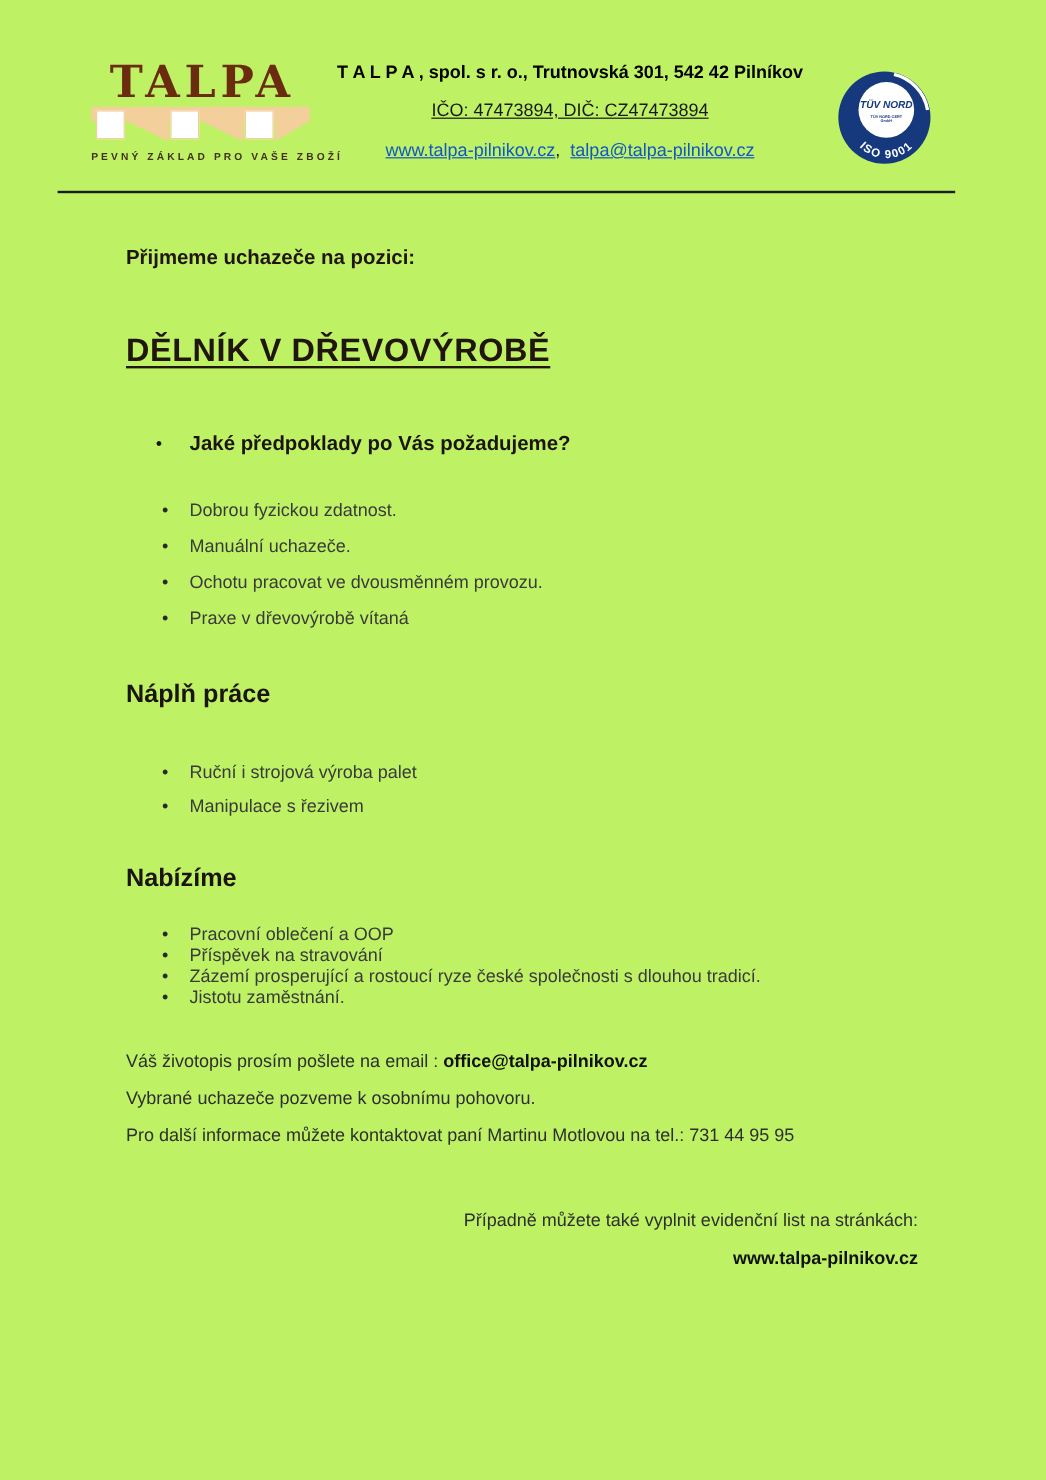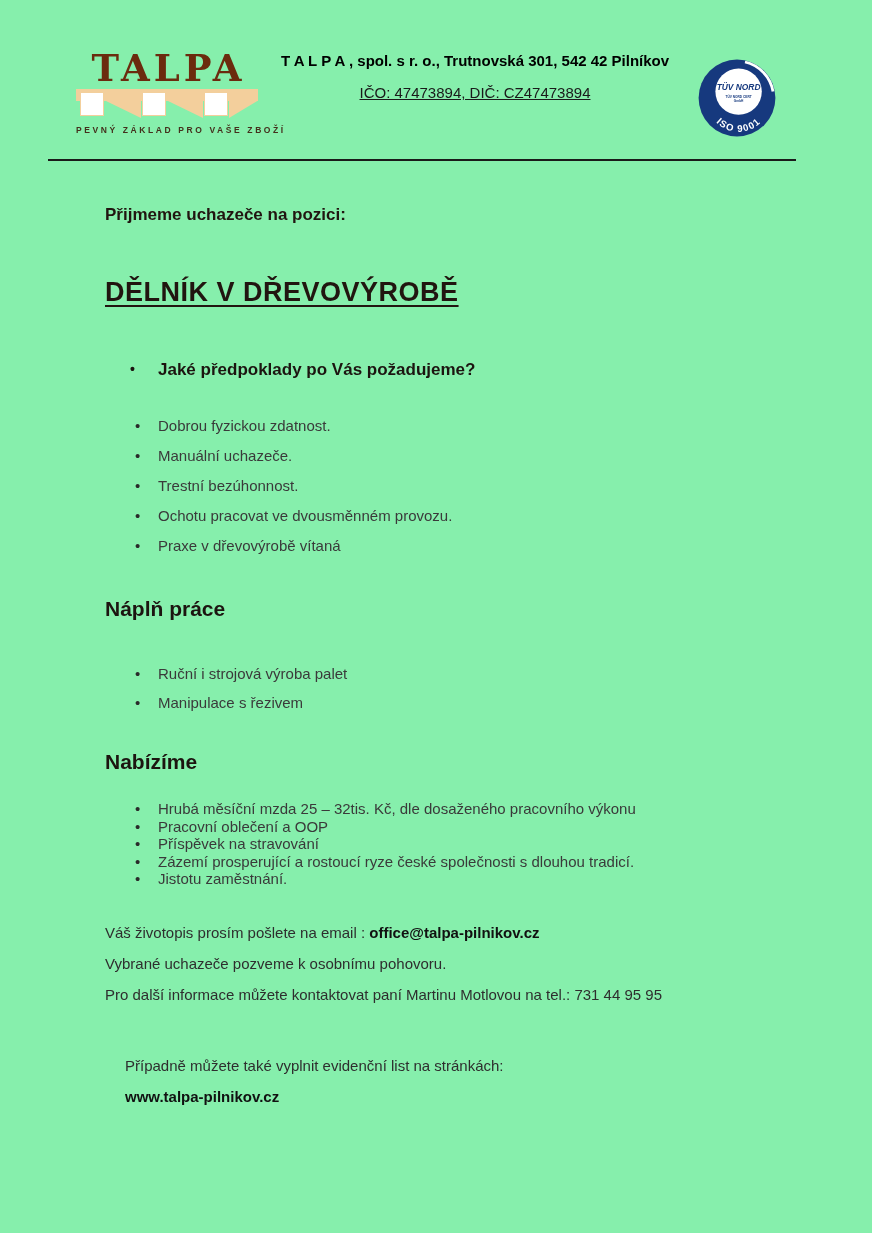--- a/index.html
+++ b/index.html
@@ -6,21 +6,21 @@
   html, body { background: #ffffff; }
   body {
     font-family: "Liberation Sans", "DejaVu Sans", sans-serif;
     color: #333333;
     width: 872px;
   }
   .page {
     position: relative;
     width: 872px;
     height: 1233px;
-    background: #86efac;
+    background: #bef264;
     overflow: hidden;
   }
 
   
   .header { position: absolute; top: 0; left: 0; width: 100%; height: 160px; }
 
   .logo { position: absolute; left: 76px; top: 48px; width: 185px; }
   .logo-word {
     font-family: "DejaVu Serif", serif;
     font-weight: 700;
@@ -96,21 +96,21 @@
   ul.bullets.duties li { margin-bottom: 11px; }
 
   .offer-heading { margin-top: 38px; }
   ul.bullets.tight { margin-top: 26px; }
   ul.bullets.tight li { margin-bottom: 0; line-height: 17.5px; }
 
   .contact { margin-top: 36px; }
   .contact p { font-size: 15px; color: #2e2e2e; margin-bottom: 14px; }
   .contact .email-bold { font-weight: 700; color: #111111; }
 
-  .footer-note { margin-top: 54px; text-align: left; width: 640px; margin-left: 20px; }
+  .footer-note { margin-top: 54px; text-align: right; width: 640px; margin-left: 20px; }
   .footer-note .fn1 { font-size: 15px; color: #2e2e2e; }
   .footer-note .fn2 { font-size: 15px; font-weight: 700; color: #111111; margin-top: 14px; }
 </style>
 </head>
 <body>
 
 <div class="page">
 
   <div class="header">
 
@@ -124,20 +124,24 @@
         <div class="sq s1"></div>
         <div class="sq s2"></div>
         <div class="sq s3"></div>
       </div>
       <div class="logo-tagline">PEVNÝ ZÁKLAD PRO VAŠE ZBOŽÍ</div>
     </div>
 
     <div class="header-info">
       <div class="company-line">T A L P A , spol. s r. o., Trutnovská 301, 542 42 Pilníkov</div>
       <div class="ids-line">IČO: 47473894, DIČ: CZ47473894</div>
+      <div class="links-line">
+        <a href="#">www.talpa-pilnikov.cz</a><span>,</span>&nbsp;
+        <a href="#">talpa@talpa-pilnikov.cz</a>
+      </div>
     </div>
 
     <div class="badge">
       <svg viewBox="0 0 100 100" aria-hidden="true">
         <circle cx="50" cy="50" r="48" fill="#16397e"></circle>
         <circle cx="52" cy="42" r="29" fill="#ffffff"></circle>
         <path d="M 60 5 A 46 46 0 0 1 95 42" stroke="#ffffff" stroke-width="3.5" fill="none"></path>
         <text x="52" y="40" text-anchor="middle" font-size="10.5" font-weight="bold" font-style="italic" font-family="Liberation Sans, sans-serif" fill="#16397e">TÜV NORD</text>
         <text x="52" y="50" text-anchor="middle" font-size="4" font-weight="bold" font-family="Liberation Sans, sans-serif" fill="#16397e">TÜV NORD CERT</text>
         <text x="52" y="55" text-anchor="middle" font-size="4" font-weight="bold" font-family="Liberation Sans, sans-serif" fill="#16397e">GmbH</text>
@@ -155,36 +159,34 @@
 
     <div class="intro">Přijmeme uchazeče na pozici:</div>
 
     <div class="position-title">DĚLNÍK V DŘEVOVÝROBĚ</div>
 
     <div class="req-heading">Jaké předpoklady po Vás požadujeme?</div>
 
     <ul class="bullets spaced">
       <li>Dobrou fyzickou zdatnost.</li>
       <li>Manuální uchazeče.</li>
-      <li>Trestní bezúhonnost.</li>
       <li>Ochotu pracovat ve dvousměnném provozu.</li>
       <li>Praxe v dřevovýrobě vítaná</li>
     </ul>
 
     <div class="section-heading duties-heading">Náplň práce</div>
 
     <ul class="bullets duties">
       <li>Ruční i strojová výroba palet</li>
       <li>Manipulace s řezivem</li>
     </ul>
 
     <div class="section-heading offer-heading">Nabízíme</div>
 
     <ul class="bullets tight">
-      <li>Hrubá měsíční mzda 25 – 32tis. Kč,  dle dosaženého pracovního výkonu</li>
       <li>Pracovní oblečení a OOP</li>
       <li>Příspěvek na stravování</li>
       <li>Zázemí prosperující a rostoucí ryze české společnosti s dlouhou tradicí.</li>
       <li>Jistotu zaměstnání.</li>
     </ul>
 
     <div class="contact">
       <p><span>Váš životopis prosím pošlete na email : </span><span class="email-bold">office@talpa-pilnikov.cz</span></p>
       <p>Vybrané uchazeče pozveme k osobnímu pohovoru.</p>
       <p>Pro další informace můžete kontaktovat paní Martinu Motlovou na tel.: 731 44 95 95</p>

